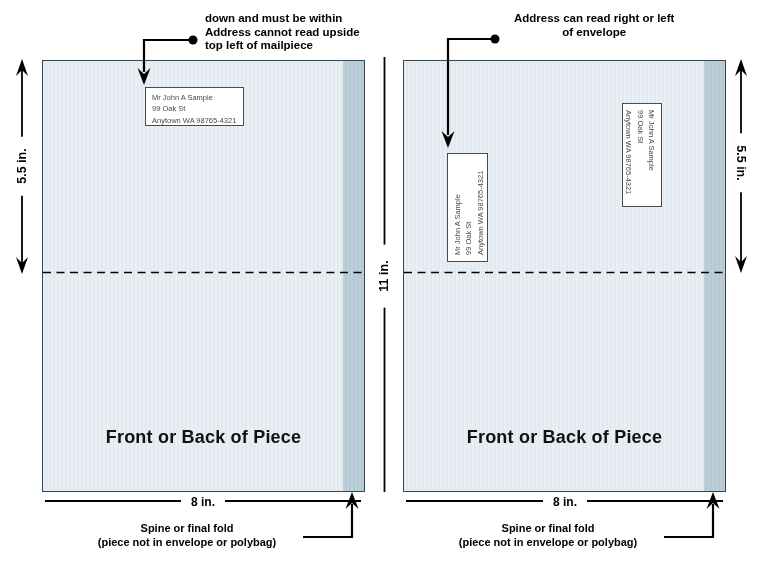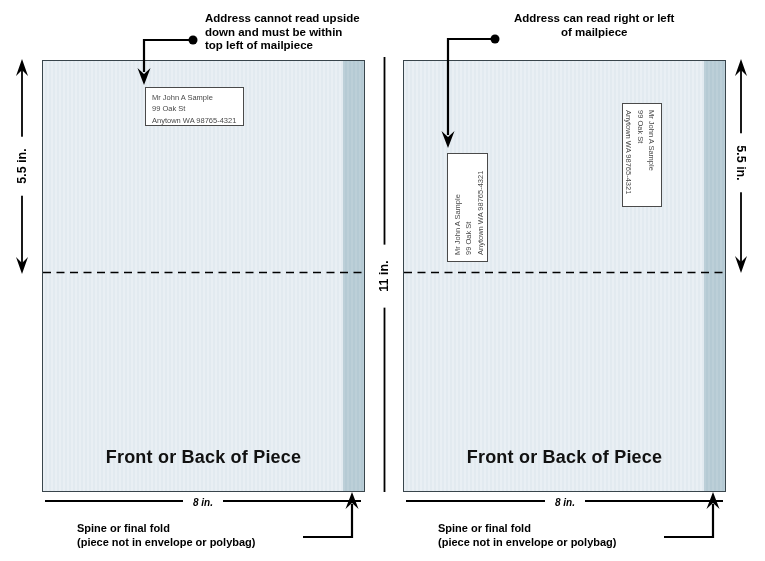--- a/index.html
+++ b/index.html
@@ -19,48 +19,48 @@
   .piece.left  { left: 42px; }
   .piece.right { left: 403px; }
   .spine {
     position: absolute; top: 0; bottom: 0; right: 0; width: 21px;
     background: repeating-linear-gradient(90deg,
       #bccfd8 0px, #bccfd8 2px, var(--spine-fill, #b5cad4) 2px, var(--spine-fill, #b5cad4) 4px);
   }
   .front-label {
     position: absolute; left: 0; width: 100%; top: 366px;
     text-align: center; font-size: 18px; font-weight: bold;
-    letter-spacing: 0.2px; color: #111; margin-top: 20px;
+    letter-spacing: 0.2px; color: #111;
   }
   .overlay { position: absolute; left: 0; top: 0; z-index: 2; pointer-events: none; }
   .txt { position: absolute; z-index: 3; }
   .annot {
     font-size: 11.5px; font-weight: bold; line-height: 13.5px; color: #000;
     white-space: nowrap;
   }
   .annot-left  { left: 205px; top: 12px; }
   .annot-right { left: 514px; top: 12px; text-align: center; }
   .addr {
     background: #ffffff; border: 1px solid #4a4a4a;
     padding: 4px 6px; font-size: 7.5px; line-height: 1.5;
     color: var(--address-ink, #4a4a4a); white-space: nowrap; z-index: 3; position: absolute;
   }
   .addr-upright { left: 145px; top: 87px; width: 99px; height: 39px; }
   .addr-rot-ccw { left: 413px; top: 187px; width: 109px; height: 41px; transform: rotate(-90deg); }
   .addr-rot-cw  { left: 590px; top: 135px; width: 104px; height: 40px; transform: rotate(90deg); }
   .dim {
     font-weight: bold; background: #ffffff; white-space: nowrap; color: #000;
   }
-  .dim-8  { font-size: 10px; padding: 1px 10px; transform: translate(-50%,-50%); font-style: italic; }
+  .dim-8  { font-size: 12px; padding: 1px 10px; transform: translate(-50%,-50%); }
   .dim-11 { font-size: 12.5px; padding: 1px 16px; transform: translate(-50%,-50%) rotate(-90deg); }
   .dim-55-l { font-size: 12.5px; padding: 1px 12px; transform: translate(-50%,-50%) rotate(-90deg); }
   .dim-55-r { font-size: 12.5px; padding: 1px 12px; transform: translate(-50%,-50%) rotate(90deg); }
   .spine-note {
     font-size: 11px; font-weight: bold; line-height: 14px;
-    text-align: left; color: #000; white-space: nowrap;
+    text-align: center; color: #000; white-space: nowrap;
   }
   .spine-note-left  { left: 77px;  top: 521px; width: 220px; }
   .spine-note-right { left: 438px; top: 521px; width: 220px; }
 </style>
 </head>
 <body>
 
 <div class="canvas">
 
   <div class="piece left">
@@ -117,28 +117,28 @@
     <div>99 Oak St</div>
     <div>Anytown WA 98765-4321</div>
   </div>
   <div class="addr addr-rot-cw">
     <div>Mr John A Sample</div>
     <div>99 Oak St</div>
     <div>Anytown WA 98765-4321</div>
   </div>
 
   <div class="txt annot annot-left">
+    <div>down and must be within</div>
     <div>Address cannot read upside</div>
-    <div>down and must be within</div>
     <div>top left of mailpiece</div>
   </div>
 
   <div class="txt annot annot-right">
     <div>Address can read right or left</div>
-    <div>of mailpiece</div>
+    <div>of envelope</div>
   </div>
 
   <div class="txt dim dim-55-l" style="left:22px; top:166px;">5.5 in.</div>
   <div class="txt dim dim-55-r" style="left:741px; top:163px;">5.5 in.</div>
   <div class="txt dim dim-11" style="left:384px; top:276px;">11 in.</div>
   <div class="txt dim dim-8" style="left:203px; top:502px;">8 in.</div>
   <div class="txt dim dim-8" style="left:565px; top:502px;">8 in.</div>
 
   <div class="txt spine-note spine-note-left">
     <div>Spine or final fold</div>

